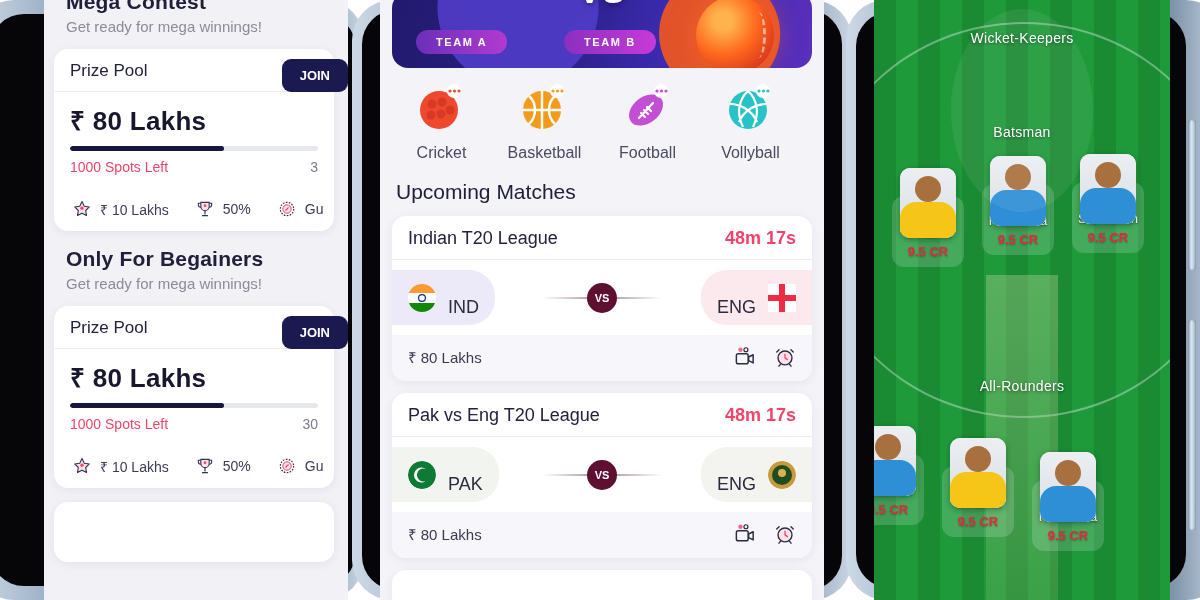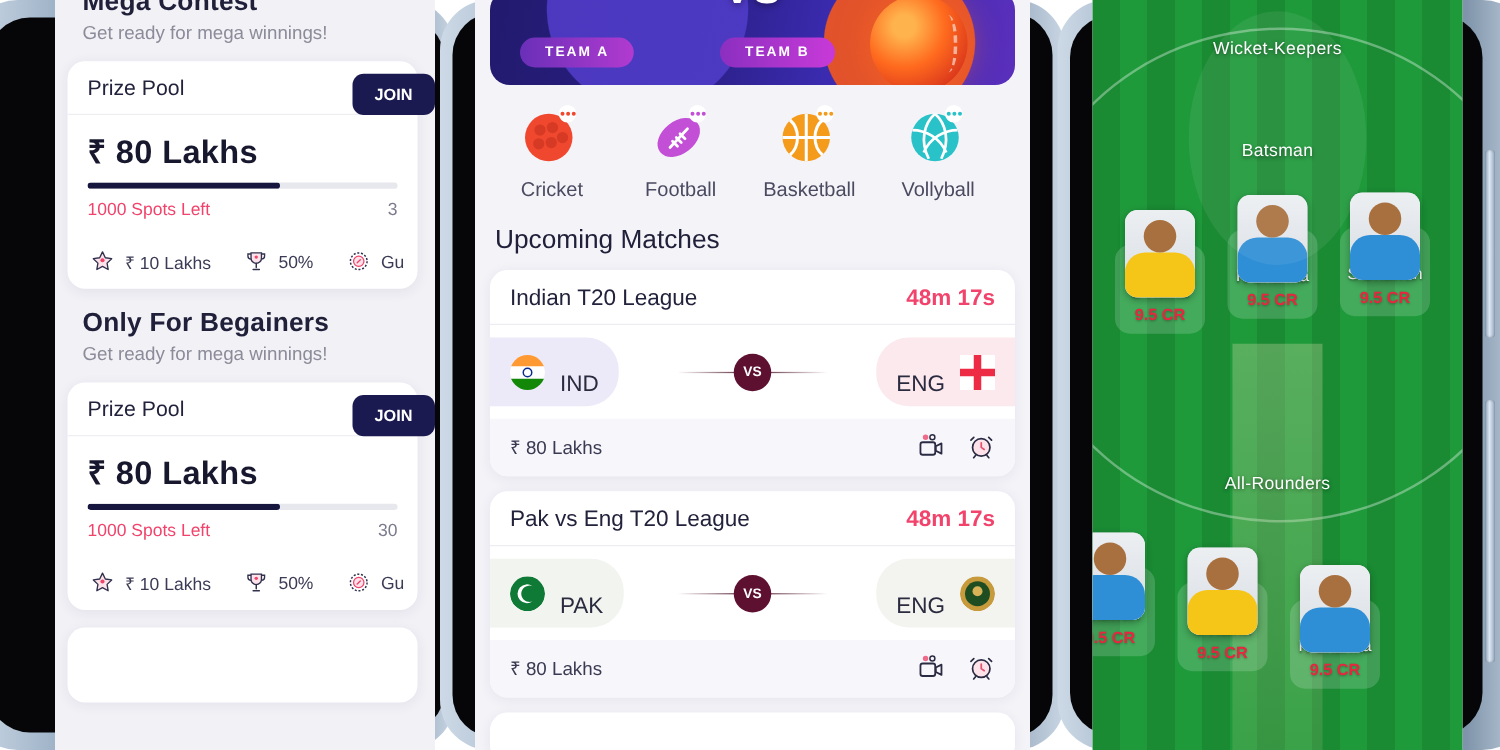--- a/index.html
+++ b/index.html
@@ -90,21 +90,21 @@
     position:absolute; left: 50%; top:-20px; transform:translateX(-50%);
     color:#fff; font-size:34px; font-weight:800; letter-spacing:1px;
     text-shadow: 0 2px 6px rgba(0,0,0,.4);
   }
   .pill {
     position:absolute; bottom:14px; color:#fff; font-size:11px; font-weight:800; letter-spacing:1.6px;
     padding:6px 20px; border-radius:20px;
     background: linear-gradient(90deg,#6a2fb8,#b23ad0);
   }
   .pill.a { left: 24px; }
-  .pill.b { left: 184px; background: linear-gradient(90deg,#8b2fc0,#c83ad8); }
+  .pill.b { left: 172px; background: linear-gradient(90deg,#8b2fc0,#c83ad8); }
   .ball {
     position:absolute; right: 38px; bottom: -6px; width: 78px; height:78px; border-radius:50%;
     background: radial-gradient(circle at 35% 32%, #ffb34d 0 12%, #ff6a1e 45%, #c4181a 100%);
     box-shadow: 0 0 26px rgba(255,110,30,.55);
   }
   .ball:after{
     content:""; position:absolute; right:8px; top:16px; width:12px; height:46px;
     border-radius:50%; border-right:3px dashed rgba(255,255,255,.55);
   }
   .crown {
@@ -322,42 +322,42 @@
                 <circle cx="35" cy="9" r="1.6" fill="#f0482f"></circle>
                   <circle cx="39.5" cy="9" r="1.6" fill="#f0482f"></circle>
                   <circle cx="44" cy="9" r="1.6" fill="#f0482f"></circle>
               </svg>
             </div>
             <div class="nm">Cricket</div>
           </div>
           <div class="sport">
             <div class="glyph">
               <svg viewBox="0 0 54 54" width="54" height="54">
+                <circle cx="24" cy="28" r="19" fill="#f59b1c"></circle>
+                <path d="M24 9v38M5 28h38M11 14c8 7 8 21 0 28M37 14c-8 7-8 21 0 28" stroke="#fff" stroke-width="2.4" fill="none"></path>
+                <circle cx="39" cy="9" r="7" fill="#fff"></circle>
+                <circle cx="35" cy="9" r="1.6" fill="#f59b1c"></circle>
+                  <circle cx="39.5" cy="9" r="1.6" fill="#f59b1c"></circle>
+                  <circle cx="44" cy="9" r="1.6" fill="#f59b1c"></circle>
+              </svg>
+            </div>
+            <div class="nm">Basketball</div>
+          </div>
+          <div class="sport">
+            <div class="glyph">
+              <svg viewBox="0 0 54 54" width="54" height="54">
                 <ellipse cx="25" cy="28" rx="19" ry="13" fill="#c34fd6" transform="rotate(-38 25 28)"></ellipse>
                 <path d="M18 36l14-15M20 31l4 4M23 28l4 4M26 25l4 4" stroke="#fff" stroke-width="2.2" stroke-linecap="round"></path>
                 <circle cx="40" cy="9" r="7" fill="#fff"></circle>
                 <circle cx="36" cy="9" r="1.6" fill="#c34fd6"></circle>
                   <circle cx="40.5" cy="9" r="1.6" fill="#c34fd6"></circle>
                   <circle cx="45" cy="9" r="1.6" fill="#c34fd6"></circle>
               </svg>
             </div>
             <div class="nm">Football</div>
-          </div>
-          <div class="sport">
-            <div class="glyph">
-              <svg viewBox="0 0 54 54" width="54" height="54">
-                <circle cx="24" cy="28" r="19" fill="#f59b1c"></circle>
-                <path d="M24 9v38M5 28h38M11 14c8 7 8 21 0 28M37 14c-8 7-8 21 0 28" stroke="#fff" stroke-width="2.4" fill="none"></path>
-                <circle cx="39" cy="9" r="7" fill="#fff"></circle>
-                <circle cx="35" cy="9" r="1.6" fill="#f59b1c"></circle>
-                  <circle cx="39.5" cy="9" r="1.6" fill="#f59b1c"></circle>
-                  <circle cx="44" cy="9" r="1.6" fill="#f59b1c"></circle>
-              </svg>
-            </div>
-            <div class="nm">Basketball</div>
           </div>
           <div class="sport">
             <div class="glyph">
               <svg viewBox="0 0 54 54" width="54" height="54">
                 <circle cx="24" cy="28" r="19" fill="#29c2c8"></circle>
                 <path d="M24 9c-9 8-12 22-5 36M24 9c9 8 12 22 5 36M6 22c10 0 22 6 27 18M42 22c-10 0-22 6-27 18" stroke="#fff" stroke-width="2.2" fill="none"></path>
                 <circle cx="39" cy="9" r="7" fill="#fff"></circle>
                 <circle cx="35" cy="9" r="1.6" fill="#29c2c8"></circle>
                   <circle cx="39.5" cy="9" r="1.6" fill="#29c2c8"></circle>
                   <circle cx="44" cy="9" r="1.6" fill="#29c2c8"></circle>
@@ -475,21 +475,21 @@
   <div class="phone" id="phone-right">
     <div class="bezel-outer"></div>
     <div class="side-btn" style="right:30px; top:120px; width:8px; height:150px;"></div>
     <div class="side-btn" style="right:30px; top:320px; width:8px; height:210px;"></div>
     <div class="bezel-black"></div>
     <div class="screen">
       <div class="field">
         <div class="pitch"></div>
 
         <div class="role" style="top:46px;">Wicket-Keepers</div>
-        <div class="role" style="top:128px;">Batsman</div>
+        <div class="role" style="top:140px;">Batsman</div>
         <div class="role" style="top:394px;">All-Rounders</div>
 
         <div class="player" style="left:18px; top:212px;">
           <span class="photo">
             <i class="ph-bg"></i>
               <i class="ph-body" style="background:#f5c518"></i>
               <i class="ph-face"></i>
           </span>
           <div class="pname">S Raina</div>
           <div class="pcr">9.5 CR</div>

